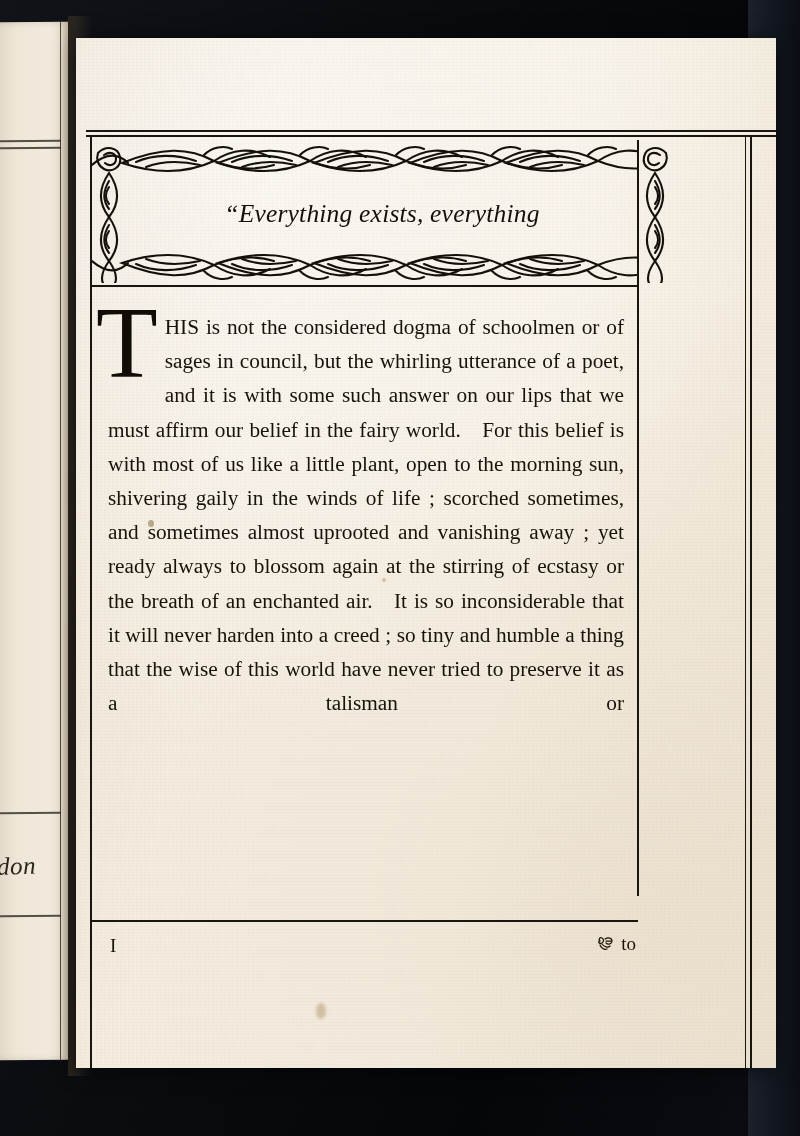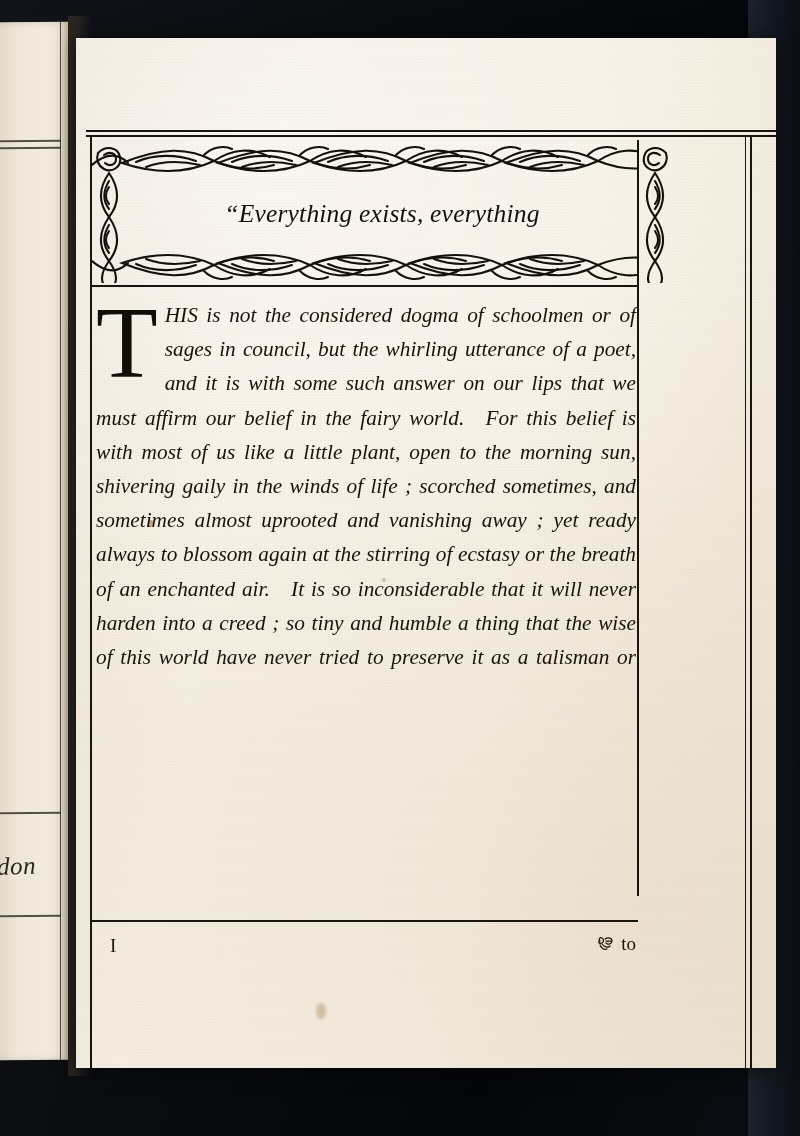--- a/index.html
+++ b/index.html
@@ -187,21 +187,21 @@
   }
   .body-block .initial {
     float: left;
     font-family: "Liberation Serif", serif;
     font-size: 101px;
     line-height: 0.82;
     margin: 4px 7px -6px 0;
     color: #100d07;
     font-weight: 400;
   }
-  .body-block p { margin: 0; font-style: italic; }
+  .body-block p { margin: 12px; }
   .body-block .lastline { text-align-last: justify; }
 
   
   .footer {
     position: absolute;
     left: 20px; top: 895px;
     width: 540px;
     display: flex;
     align-items: baseline;
     justify-content: space-between;

